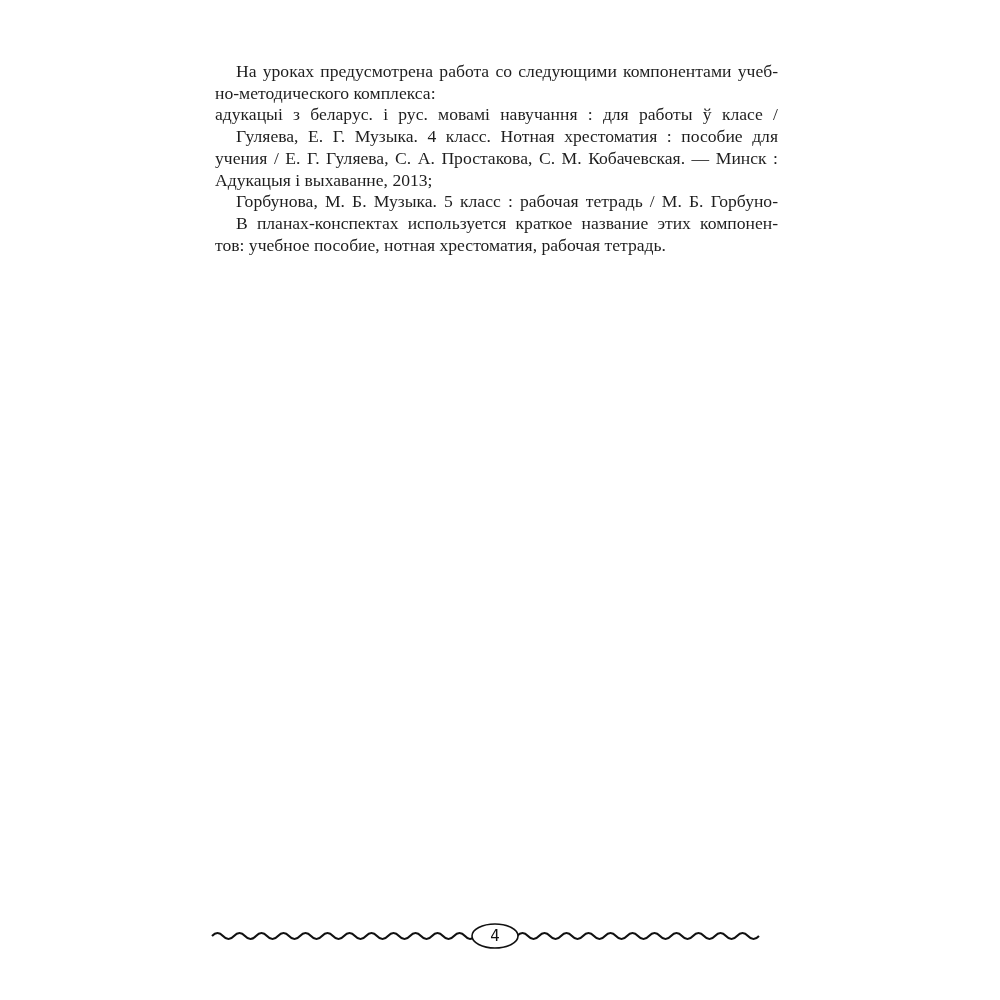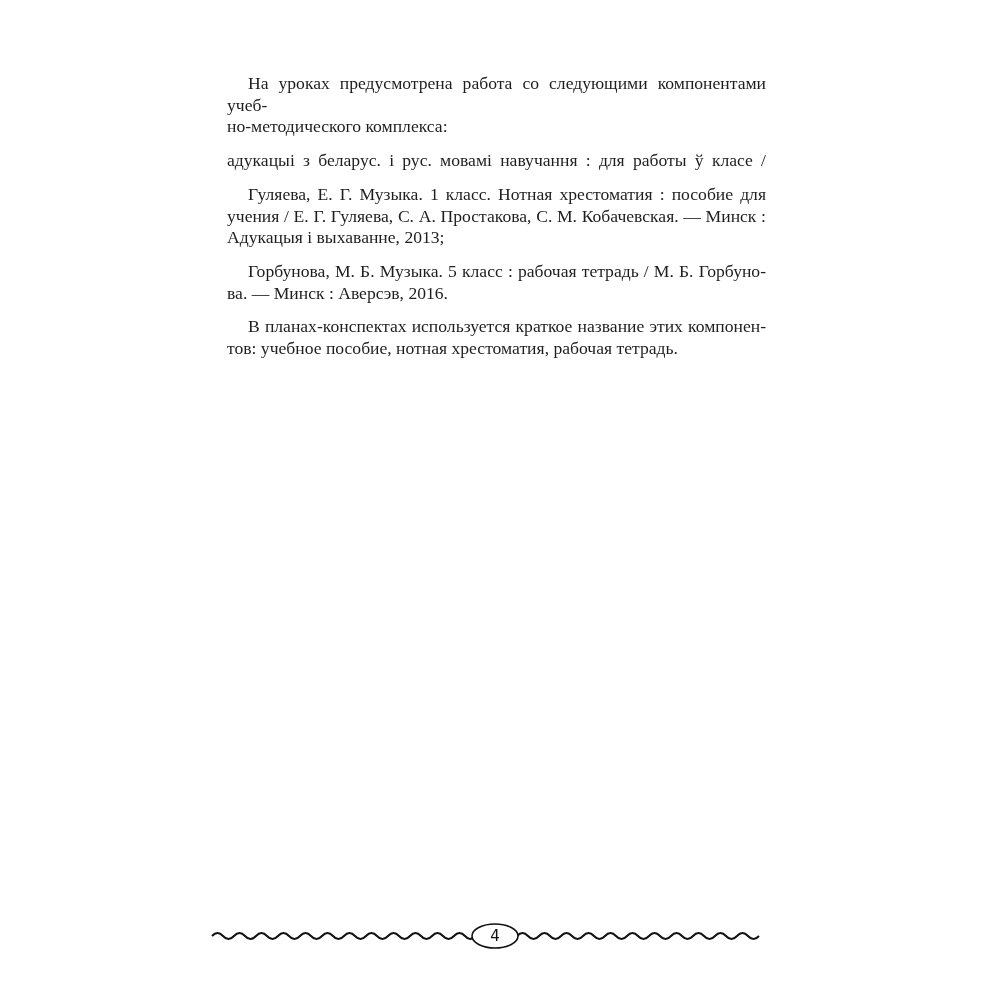--- a/index.html
+++ b/index.html
@@ -10,21 +10,21 @@
       top: 61px;
       width: 563px;
       font-family: "Liberation Serif", "DejaVu Serif", serif;
       font-size: 17.6px;
       line-height: 21.7px;
       color: #1e1e1e;
       text-align: justify;
       hyphens: manual;
     }
     .page-text p {
-      margin: 12px;
+      margin: 0;
       text-indent: 21px;
       text-align-last: left;
     }
     .page-text p span.line {
       display: block;
       text-align: justify;
       text-align-last: justify;
     }
     .page-text p span.line.last {
       text-align-last: left;
@@ -57,27 +57,26 @@
 
 <div class="page-text">
   <p>
     <span class="line indent">На уроках предусмотрена работа со следующими компонентами учеб-</span>
     <span class="line noindent last">но-методического комплекса:</span>
   </p>
   <p>
     <span class="line noindent">адукацыі з беларус. і рус. мовамі навучання : для работы ў класе /</span>
   </p>
   <p>
-    <span class="line indent">Гуляева, Е. Г. Музыка. 1 класс. Нотная хрестоматия : пособие для</span>
+    <span class="line indent">Гуляева, Е. Г. Музыка. 4 класс. Нотная хрестоматия : пособие для</span>
     <span class="line noindent">учения / Е. Г. Гуляева, С. А. Простакова, С. М. Кобачевская. — Минск :</span>
     <span class="line noindent last">Адукацыя і выхаванне, 2013;</span>
   </p>
   <p>
     <span class="line indent">Горбунова, М. Б. Музыка. 5 класс : рабочая тетрадь / М. Б. Горбуно-</span>
-    <span class="line noindent last">ва. — Минск : Аверсэв, 2016.</span>
   </p>
   <p>
     <span class="line indent">В планах-конспектах используется краткое название этих компонен-</span>
     <span class="line noindent last">тов: учебное пособие, нотная хрестоматия, рабочая тетрадь.</span>
   </p>
 </div>
 
 <div class="footer">
   <svg width="566" height="36" viewBox="0 0 566 36">
     <path id="waveL" fill="none" stroke="#111" stroke-width="2" d="M2 18 q5.5 -6 11 0 t11 0 t11 0 t11 0 t11 0 t11 0 t11 0 t11 0 t11 0 t11 0 t11 0 t11 0 t11 0 t11 0 t11 0 t11 0 t11 0 t11 0 t11 0 t11 0 t11 0 t11 0 t11 0 t9 0"></path>

